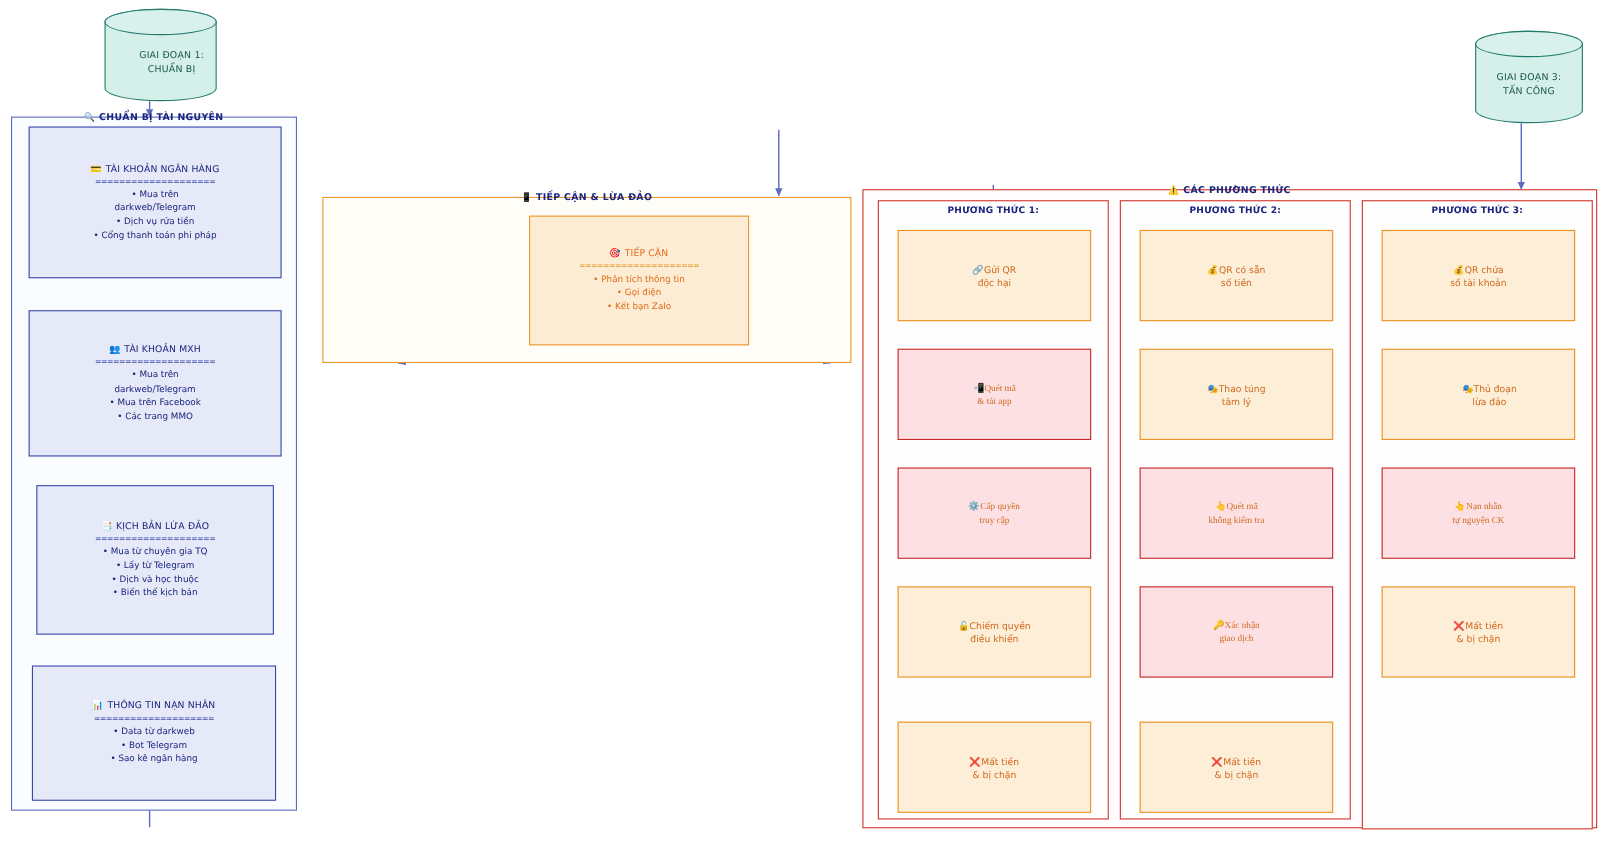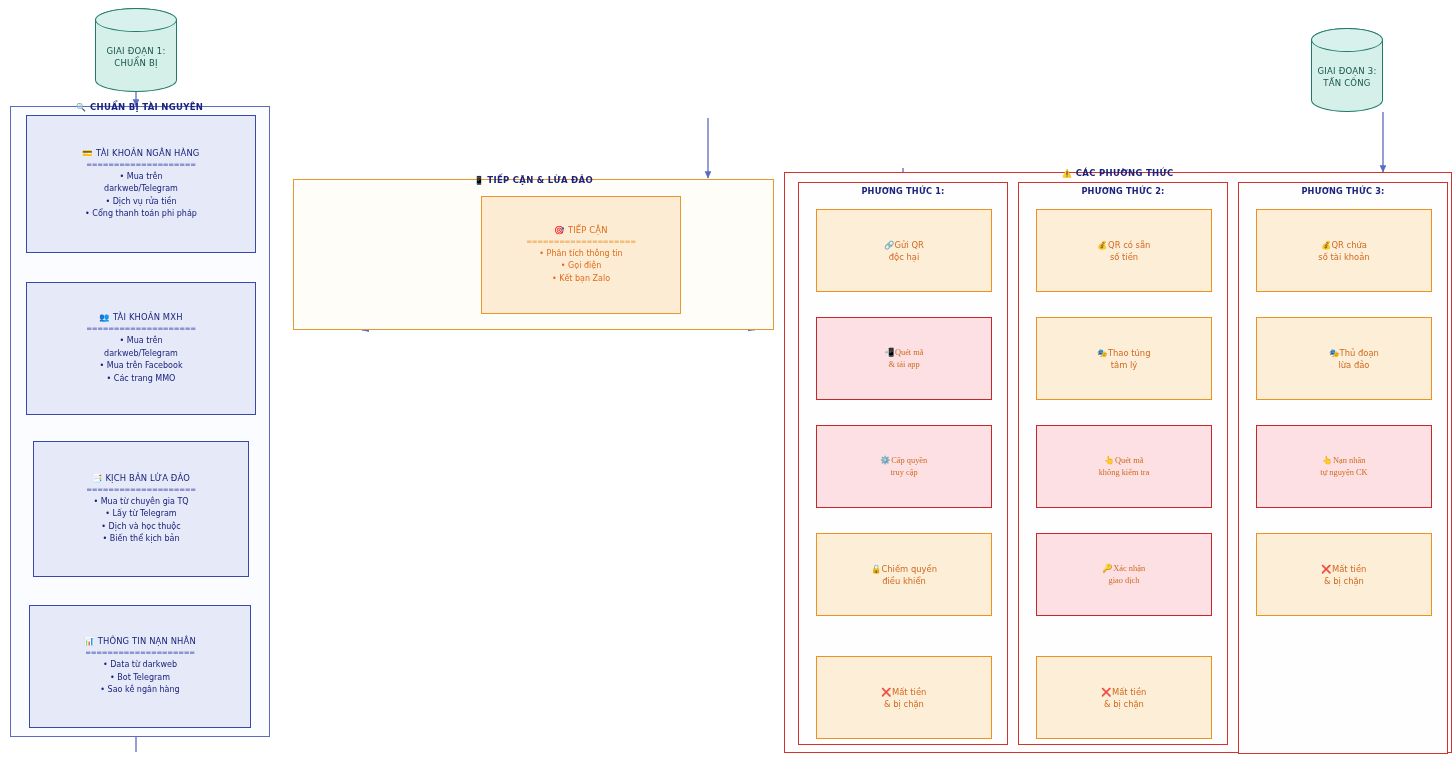--- a/index.html
+++ b/index.html
@@ -114,29 +114,29 @@
       <path d="M1123,391 L1123,414"></path>
       <path d="M1123,499 L1123,522"></path>
       <path d="M1123,607 L1123,645"></path>
 
       <path d="M1339,282 L1339,306"></path>
       <path d="M1339,391 L1339,414"></path>
       <path d="M1339,499 L1339,522"></path>
     </g>
   </svg>
 
-  <div class="cyl" style="left:95px;top:8px;width:82px;height:84px;">
+  <div class="cyl" style="left:95px;top:8px;width:82px;height:84px;padding-left:20px;">
     <div class="cyl-body"></div>
     <div class="cyl-top"></div>
     <div class="cyl-label">GIAI ĐOẠN 1:
 CHUẨN BỊ</div>
   </div>
 
 
-  <div class="cyl" style="left:1311px;top:28px;width:72px;height:84px;">
+  <div class="cyl" style="left:1341px;top:28px;width:98px;height:84px;">
     <div class="cyl-body"></div>
     <div class="cyl-top"></div>
     <div class="cyl-label">GIAI ĐOẠN 3:
 TẤN CÔNG</div>
   </div>
 
   <div class="container blue" style="left:10px;top:106px;width:260px;height:631px;">
     <div class="c-title">
       <span class="ic">🔍</span><span>CHUẨN BỊ TÀI NGUYÊN</span>
     </div>

